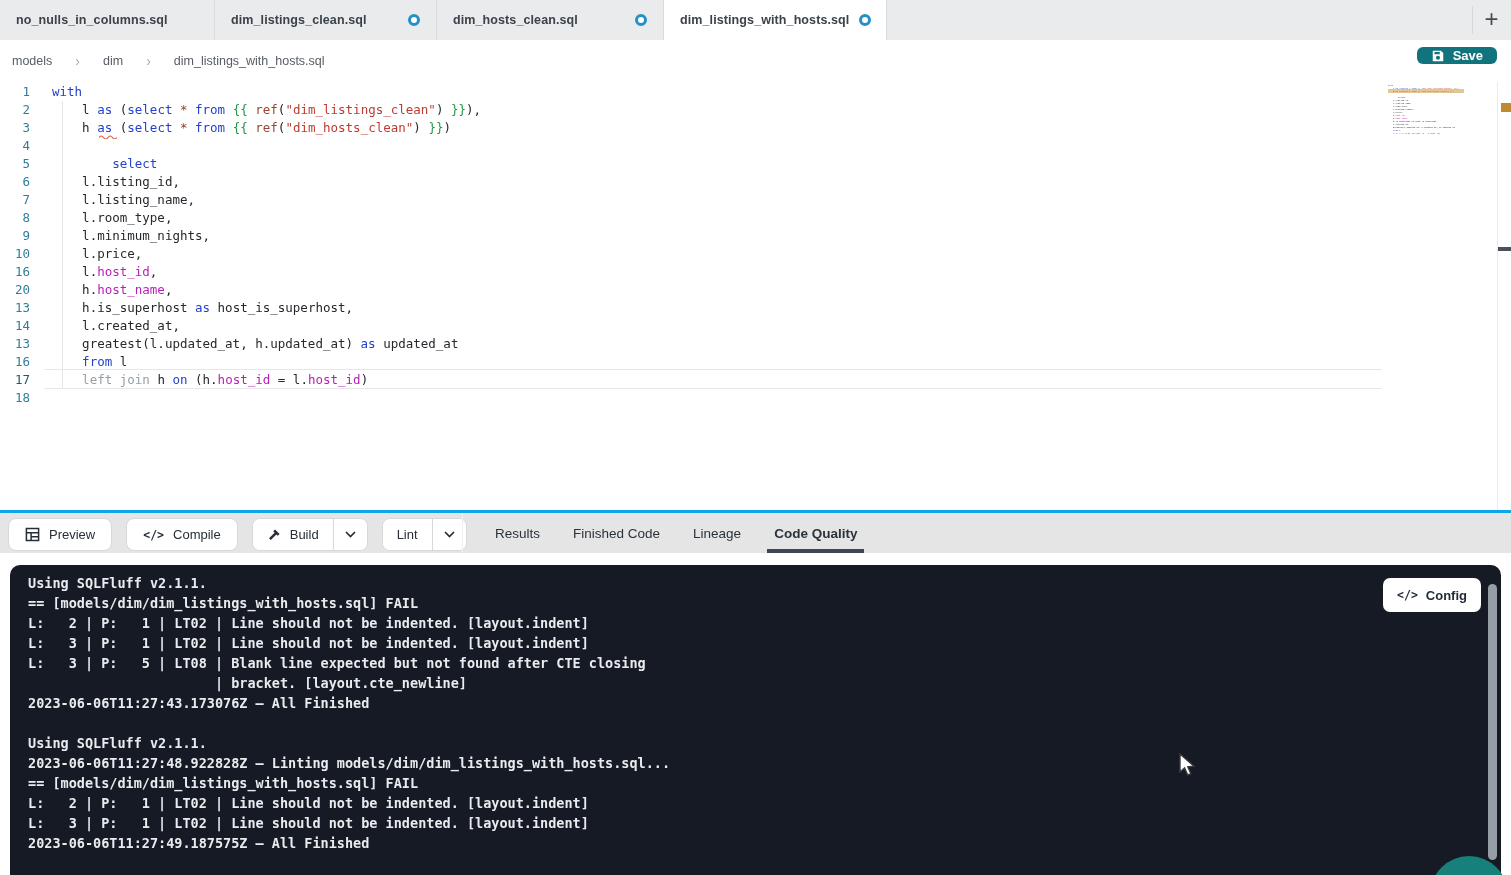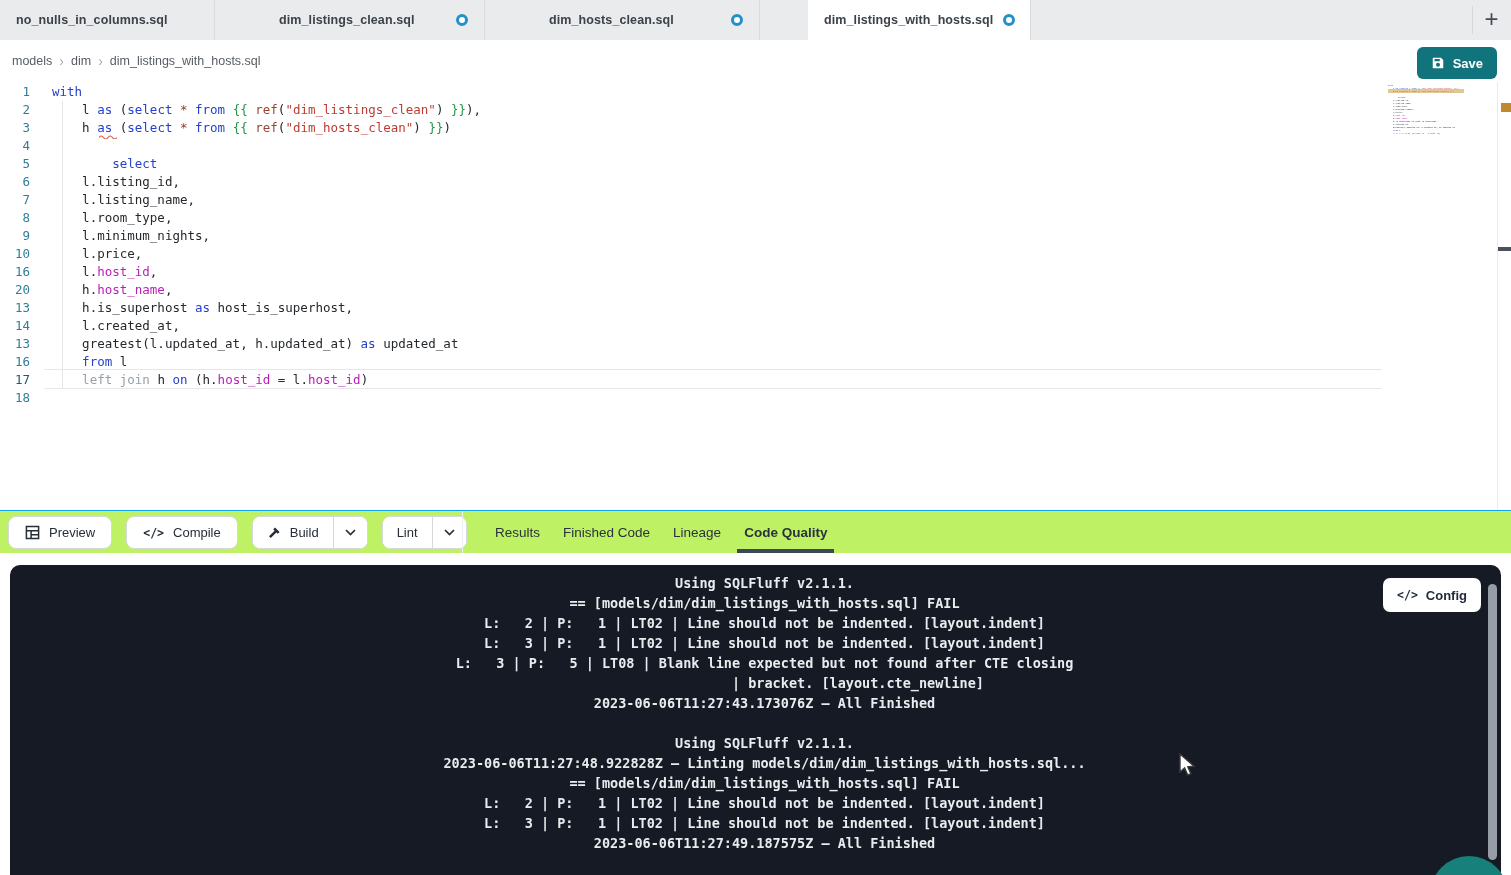--- a/index.html
+++ b/index.html
@@ -2,38 +2,38 @@
 <html><head>
 <meta charset="utf-8">
 <style>
   * { margin:0; padding:0; box-sizing:border-box; }
   html,body { background:#fff; }
   .stage{ position:relative; width:1511px; height:875px; overflow:hidden; background:#fff;
           font-family:"Liberation Sans", sans-serif; }
 
   
   .tabbar{ position:absolute; left:0; top:0; right:0; height:40px; background:#eaebec; display:flex; }
-  #tabs{ display:flex; height:100%;gap:48px; }
+  #tabs{ display:flex; height:100%; }
   .tab{ display:flex; align-items:center; justify-content:space-between; padding:0 16px;
         border-right:1px solid #d8dadc; height:100%; cursor:pointer; }
   .tab:nth-child(1){ width:215px; } .tab:nth-child(2){ width:222px; }
   .tab:nth-child(3){ width:227px; } .tab:nth-child(4){ width:223px; }
   .tab.active{ background:#fff; }
   .tlabel{ font-size:12.5px; font-weight:600; color:#3b424a; letter-spacing:.1px; }
   .dot{ width:12px; height:12px; border-radius:50%; border:3.5px solid #2191c7; background:#fff; flex:0 0 auto; margin-left:10px;}
   .new-tab{ position:absolute; left:1472px; top:6px; height:28px; width:38px; border-left:1px solid #d5d7d9;
             display:flex; align-items:center; justify-content:center; cursor:pointer; }
   .plus{ font-size:24px; line-height:1; color:#434b54; font-weight:500; margin-top:-2px; }
 
   
   .crumbbar{ position:absolute; left:0; top:40px; right:0; height:42px; background:#fff; }
-  #breadcrumb{ position:absolute; left:12px; top:0; height:100%; display:flex; align-items:center; gap:7px; }
+  #breadcrumb{ position:absolute; left:12px; top:0; height:100%; display:flex; align-items:center; gap:23px; }
   .bitem{ font-size:12.5px; color:#575d65; cursor:pointer; }
   .bsep{ font-size:14px; color:#a6abb0; }
-  .save{ position:absolute; right:14px; top:7px; height:17px; padding:16px 14px; background:#11737b; color:#fff;
+  .save{ position:absolute; right:14px; top:7px; height:17px; padding:8px 14px; background:#11737b; color:#fff;
          border:none; border-radius:6px; display:flex; align-items:center; gap:8px; font-size:13px; font-weight:600;
          font-family:"Liberation Sans", sans-serif; cursor:pointer; }
 
   
   .editor{ position:absolute; left:0; top:82px; right:0; height:428px; background:#fff; }
   #gutter{ position:absolute; left:0; top:1px; width:30px; text-align:right;
            font-family:"DejaVu Sans Mono", monospace; font-size:12.5px; line-height:18px; color:#2f7d9b; }
   .gl{ height:18px; } .gl.cur{ color:#1c586f; }
   .indent-guide{ position:absolute; left:62px; top:19px; height:288px; border-left:1px solid #e4e6e8; }
   .curline{ position:absolute; left:44px; width:1338px; top:287px; height:20px;
@@ -48,40 +48,40 @@
   .minimap{ position:absolute; left:1388px; top:2px; width:76px; height:140px; overflow:hidden; }
   #mini-code{ transform:scale(0.165); transform-origin:0 0; font-family:"DejaVu Sans Mono", monospace;
               font-size:12.5px; line-height:18px; white-space:pre; }
   .mini-hl{ position:absolute; left:0; right:0; top:5px; height:4px; background:rgba(205,150,60,.55); }
   
   .ruler{ position:absolute; right:0; top:0; width:14px; height:428px; border-left:1px solid #e9ebed; }
   .mark-warn{ position:absolute; right:0; top:21px; width:10px; height:9px; background:#bf8a2e; }
   .mark-cur{ position:absolute; left:0; top:165px; width:14px; height:4px; background:#49525c; }
 
   
-  .actionbar{ position:absolute; left:0; top:510px; right:0; height:43px; background:#bef264; border-top:1px solid #0ea5e9; }
+  .actionbar{ position:absolute; left:0; top:510px; right:0; height:43px; background:#e5e5e5; border-top:3px solid #0ea5e9; }
   .ab-buttons{ position:absolute; left:8px; top:5px; display:flex; gap:14px; align-items:center; }
   .btn, .btn-group{ height:33px; border:1px solid #d6d9dc; border-radius:8px; background:#fff; }
   .btn{ display:inline-flex; align-items:center; gap:9px; padding:0 16px; font-size:13px; font-weight:500;
         color:#262e38; font-family:"Liberation Sans", sans-serif; cursor:pointer; }
   .btn-group{ display:inline-flex; overflow:hidden; }
   .btn-group .seg{ border:none; height:100%; border-radius:0; display:inline-flex; align-items:center; gap:9px;
                    padding:0 14px; background:#fff; font-size:13px; font-weight:500; color:#262e38;
                    font-family:"Liberation Sans", sans-serif; cursor:pointer; }
   .btn-group .chev{ border-left:1px solid #d6d9dc; padding:0 11px; }
   .code-glyph{ font-family:"DejaVu Sans Mono", monospace; font-size:11.5px; font-weight:700; color:#262e38; }
   .ab-divider{ position:absolute; left:462px; top:0; height:100%; border-left:1px solid #eef0f1; }
-  #ptabs{ position:absolute; left:495px; top:0; height:100%; display:flex; gap:23px; align-items:center; }
+  #ptabs{ position:absolute; left:495px; top:0; height:100%; display:flex; gap:33px; align-items:center; }
   .ptab{ position:relative; height:100%; display:flex; align-items:center; font-size:13.5px; color:#2a323c; cursor:pointer; }
   .ptab.active{ font-weight:700; }
   .ptab.active::after{ content:""; position:absolute; left:-7px; right:-7px; bottom:0; height:4px; background:#3e4753; }
 
   
   .terminal{ position:absolute; left:10px; top:565px; width:1491px; height:330px; background:#151a25; border-radius:10px; }
-  #tlines{ padding:8px 0 0 18px;text-align:center; }
+  #tlines{ padding:8px 0 0 18px; }
   .tline{ font-family:"DejaVu Sans Mono", monospace; font-weight:700; font-size:13.5px; line-height:20px;
           color:#e9ecee; white-space:pre; }
   .config{ position:absolute; right:20px; top:13px; height:34px; padding:0 14px; background:#fff; border:none;
            border-radius:7px; display:flex; align-items:center; gap:8px; font-size:13px; font-weight:600;
            color:#1f2937; font-family:"Liberation Sans", sans-serif; cursor:pointer; }
   .config .code-glyph{ color:#1f2937; }
   .tscroll{ position:absolute; right:4px; top:19px; width:9px; height:276px; background:#969da5; border-radius:5px; }
 
   .help-bubble{ position:absolute; left:1430px; top:856px; width:78px; height:78px; border-radius:50%;
                 background:#17807b; cursor:pointer; }

